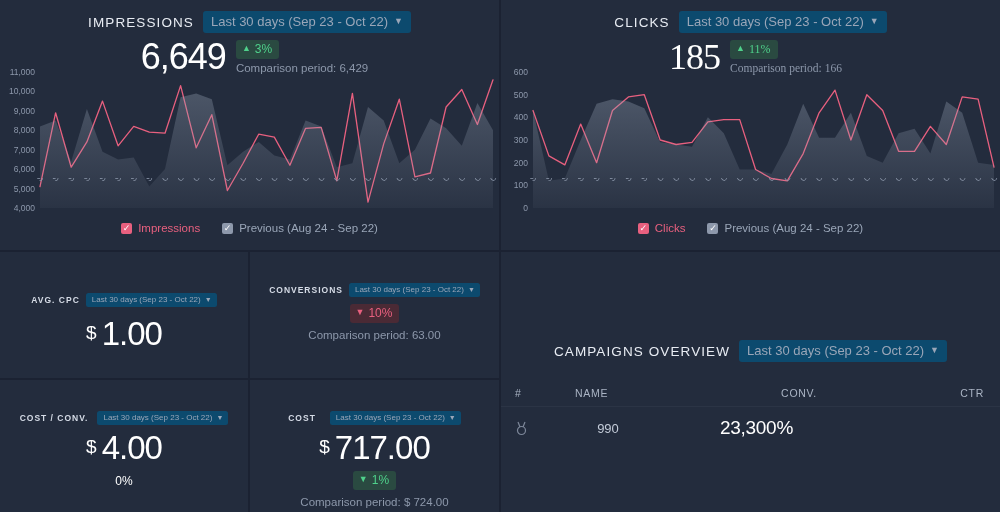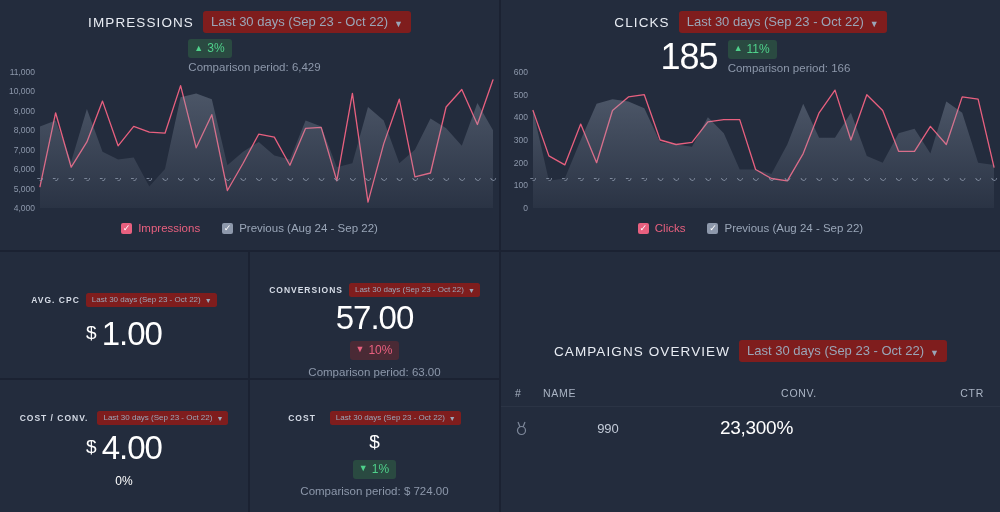--- a/index.html
+++ b/index.html
@@ -20,22 +20,22 @@
 
   .panel-head {
     display: flex; align-items: center; justify-content: center;
     gap: 9px;
   }
   .panel-title {
     color: #e8ecf3; font-size: 13.5px; letter-spacing: 1.1px; font-weight: 400;
     white-space: nowrap;
   }
   .date-pill {
-    display: inline-flex; align-items: flex-end; gap: 6px;
-    background: #7f1d1d; border-radius: 3px;
+    display: inline-flex; align-items: center; gap: 6px;
+    background: #0c4a6e; border-radius: 3px;
     padding: 3px 8px 4px 8px;
     color: #9aa6b8; font-size: 13px; white-space: nowrap;
   }
   .date-pill .chev { font-size: 9px; color: #9aa6b8; line-height: 1; }
 
   
   .kpi-row { display: flex; align-items: center; justify-content: center; gap: 10px; }
   .kpi-value {
     color: #ffffff; font-weight: 300; line-height: 1;
     letter-spacing: -1px;
@@ -86,21 +86,21 @@
   
   .tbl { position: absolute; left: 0; right: 0; }
   .tbl-head-row, .tbl-row {
     display: flex; align-items: center;
     padding: 0 16px 0 14px;
   }
   .th {
     color: #aab4c4; font-size: 10.5px; letter-spacing: 0.7px; font-weight: 400;
   }
   .col-rank { width: 28px; flex: none; }
-  .col-name { flex: 1 1 auto; }
+  .col-name { flex: 1 1 auto; margin-left: 32px; }
   .col-impr { width: 130px; flex: none; text-align: center; }
   .col-ctr  { width: 120px; flex: none; text-align: right; }
   .tbl-sep { height: 1px; background: #2b3445; margin: 0 0 0 0; }
   .cell-name { color: #d8dee8; font-size: 12.5px; display: flex; align-items: center; gap: 9px; }
   .cell-impr { color: #c3cbd8; font-size: 13px; text-align: center; }
   .cell-ctr  { color: #ffffff; font-size: 19px; font-weight: 300; text-align: right; letter-spacing: -0.3px; }
   .medal { flex: none; display: block; }
 </style>
 </head>
 <body>
@@ -116,20 +116,21 @@
   <div class="panel" style="left:0; top:0; width:499px; height:250px;">
     <div class="panel-head" style="padding-top:11px;">
       <span class="panel-title">IMPRESSIONS</span>
       <span class="date-pill">
         <span>Last 30 days (Sep 23 - Oct 22)</span>
         <span class="chev">▼</span>
       </span>
     </div>
 
     <div class="kpi-row" style="margin-top:6px; padding-left:10px;">
+      <span class="kpi-value" style="font-size:36px;">6,649</span>
       <span style="display:flex; flex-direction:column; align-items:flex-start; gap:3px;">
         <span class="badge up">
           <span class="arw">▲</span>
           <span>3%</span>
         </span>
         <span class="cmp">Comparison period: 6,429</span>
       </span>
     </div>
 
     <div class="chart-wrap" style="left:0; top:66px;">
@@ -202,21 +203,21 @@
 
   <div class="panel" style="left:501px; top:0; width:499px; height:250px;">
     <div class="panel-head" style="padding-top:11px;">
       <span class="panel-title">CLICKS</span>
       <span class="date-pill">
         <span>Last 30 days (Sep 23 - Oct 22)</span>
         <span class="chev">▼</span>
       </span>
     </div>
 
-    <div class="kpi-row" style="margin-top:6px; padding-left:10px;">
+    <div class="kpi-row" style="margin-top:6px; padding-left:10px;font-family:Liberation Serif, serif;">
       <span class="kpi-value" style="font-size:36px;">185</span>
       <span style="display:flex; flex-direction:column; align-items:flex-start; gap:3px;">
         <span class="badge up">
           <span class="arw">▲</span>
           <span>11%</span>
         </span>
         <span class="cmp">Comparison period: 166</span>
       </span>
     </div>
 
@@ -302,23 +303,20 @@
   </div>
 
   <div class="panel" style="left:250px; top:252px; width:249px; height:126px;">
     <div class="panel-head" style="padding-top:31px; gap:6px;">
       <span class="small-title">CONVERSIONS</span>
       <span class="date-pill sm">
         <span>Last 30 days (Sep 23 - Oct 22)</span>
         <span class="chev">▼</span>
       </span>
     </div>
-    <div class="kpi-row" style="margin-top:4px; gap:5px;">
-      <span class="kpi-value" style="font-size:33px;">57.00</span>
-    </div>
     <div style="display:flex; justify-content:center; margin-top:7px;">
       <span class="badge down">
         <span class="arw">▼</span>
         <span>10%</span>
       </span>
     </div>
     <div class="cmp" style="margin-top:6px;">Comparison period: 63.00</div>
   </div>
 
   <div class="panel" style="left:0; top:380px; width:248px; height:132px;">
@@ -339,20 +337,21 @@
   <div class="panel" style="left:250px; top:380px; width:249px; height:132px;">
     <div class="panel-head" style="padding-top:31px; gap:14px;">
       <span class="small-title">COST</span>
       <span class="date-pill sm">
         <span>Last 30 days (Sep 23 - Oct 22)</span>
         <span class="chev">▼</span>
       </span>
     </div>
     <div class="kpi-row" style="margin-top:6px; gap:5px;">
       <span class="kpi-currency" style="font-size:19px;">$</span>
+      <span class="kpi-value" style="font-size:33px;">717.00</span>
     </div>
     <div style="display:flex; justify-content:center; margin-top:7px;">
       <span class="badge down-good">
         <span class="arw">▼</span>
         <span>1%</span>
       </span>
     </div>
     <div class="cmp" style="margin-top:6px;">Comparison period: $ 724.00</div>
   </div>
 

